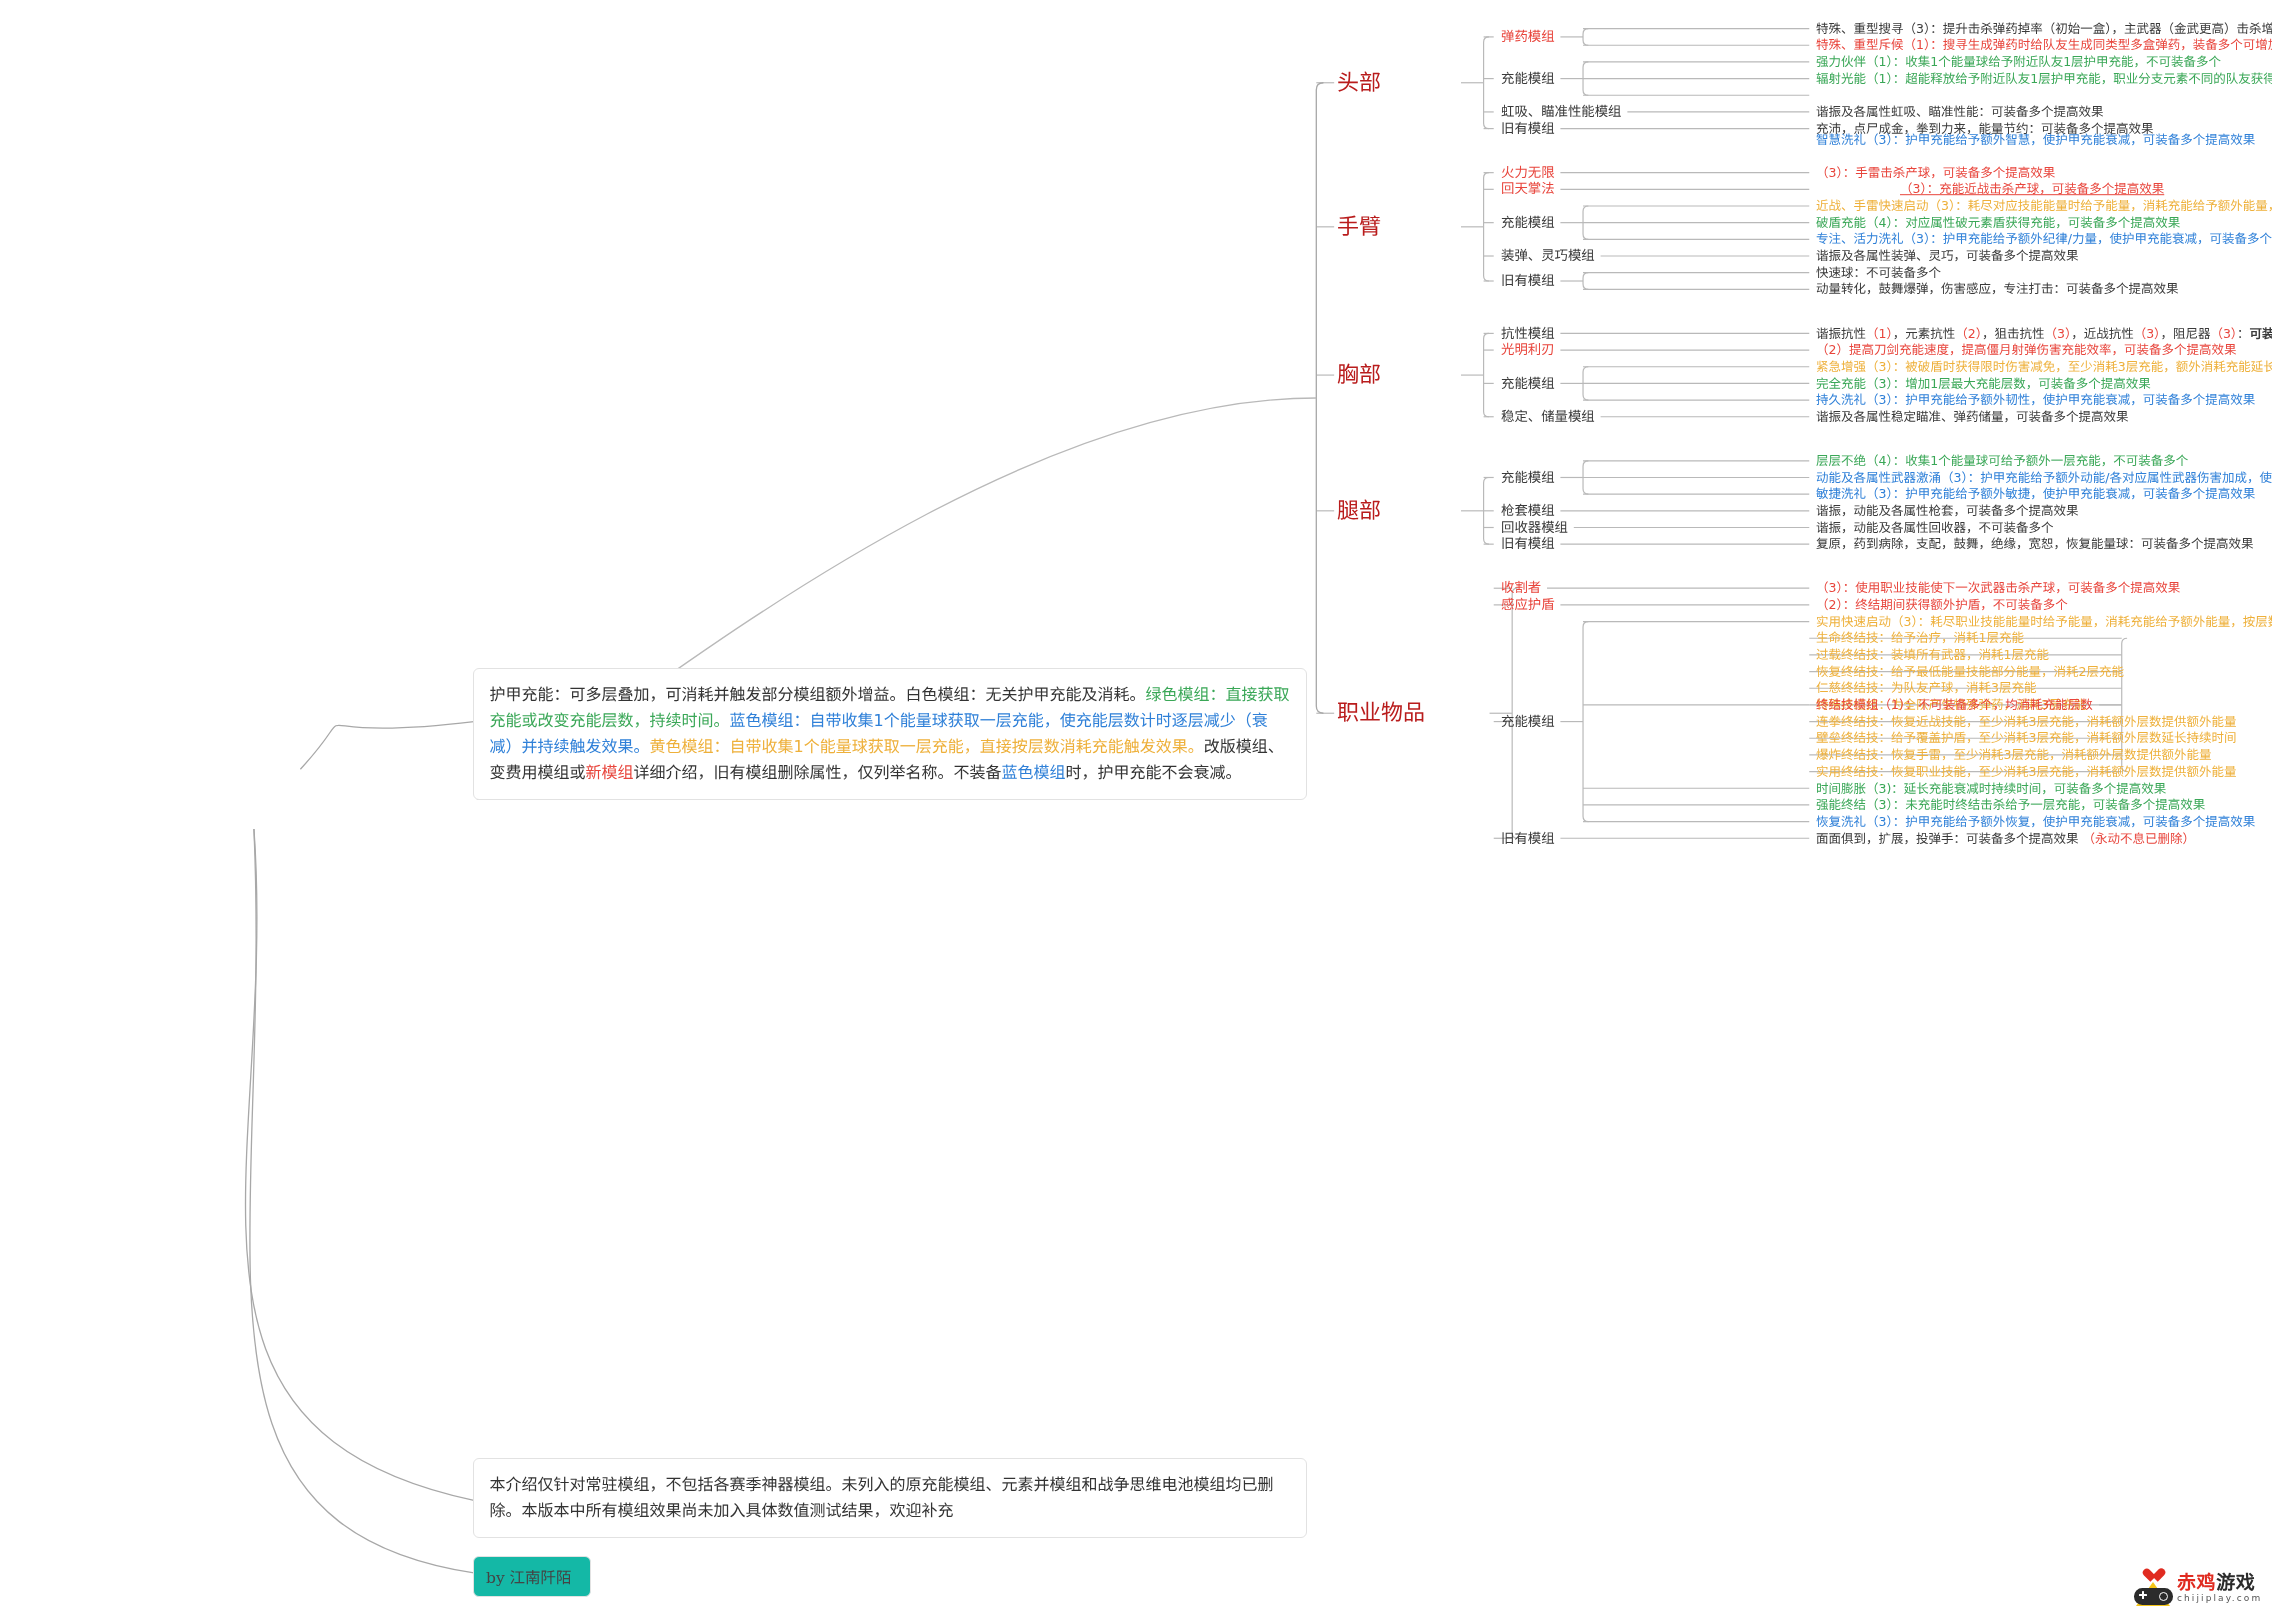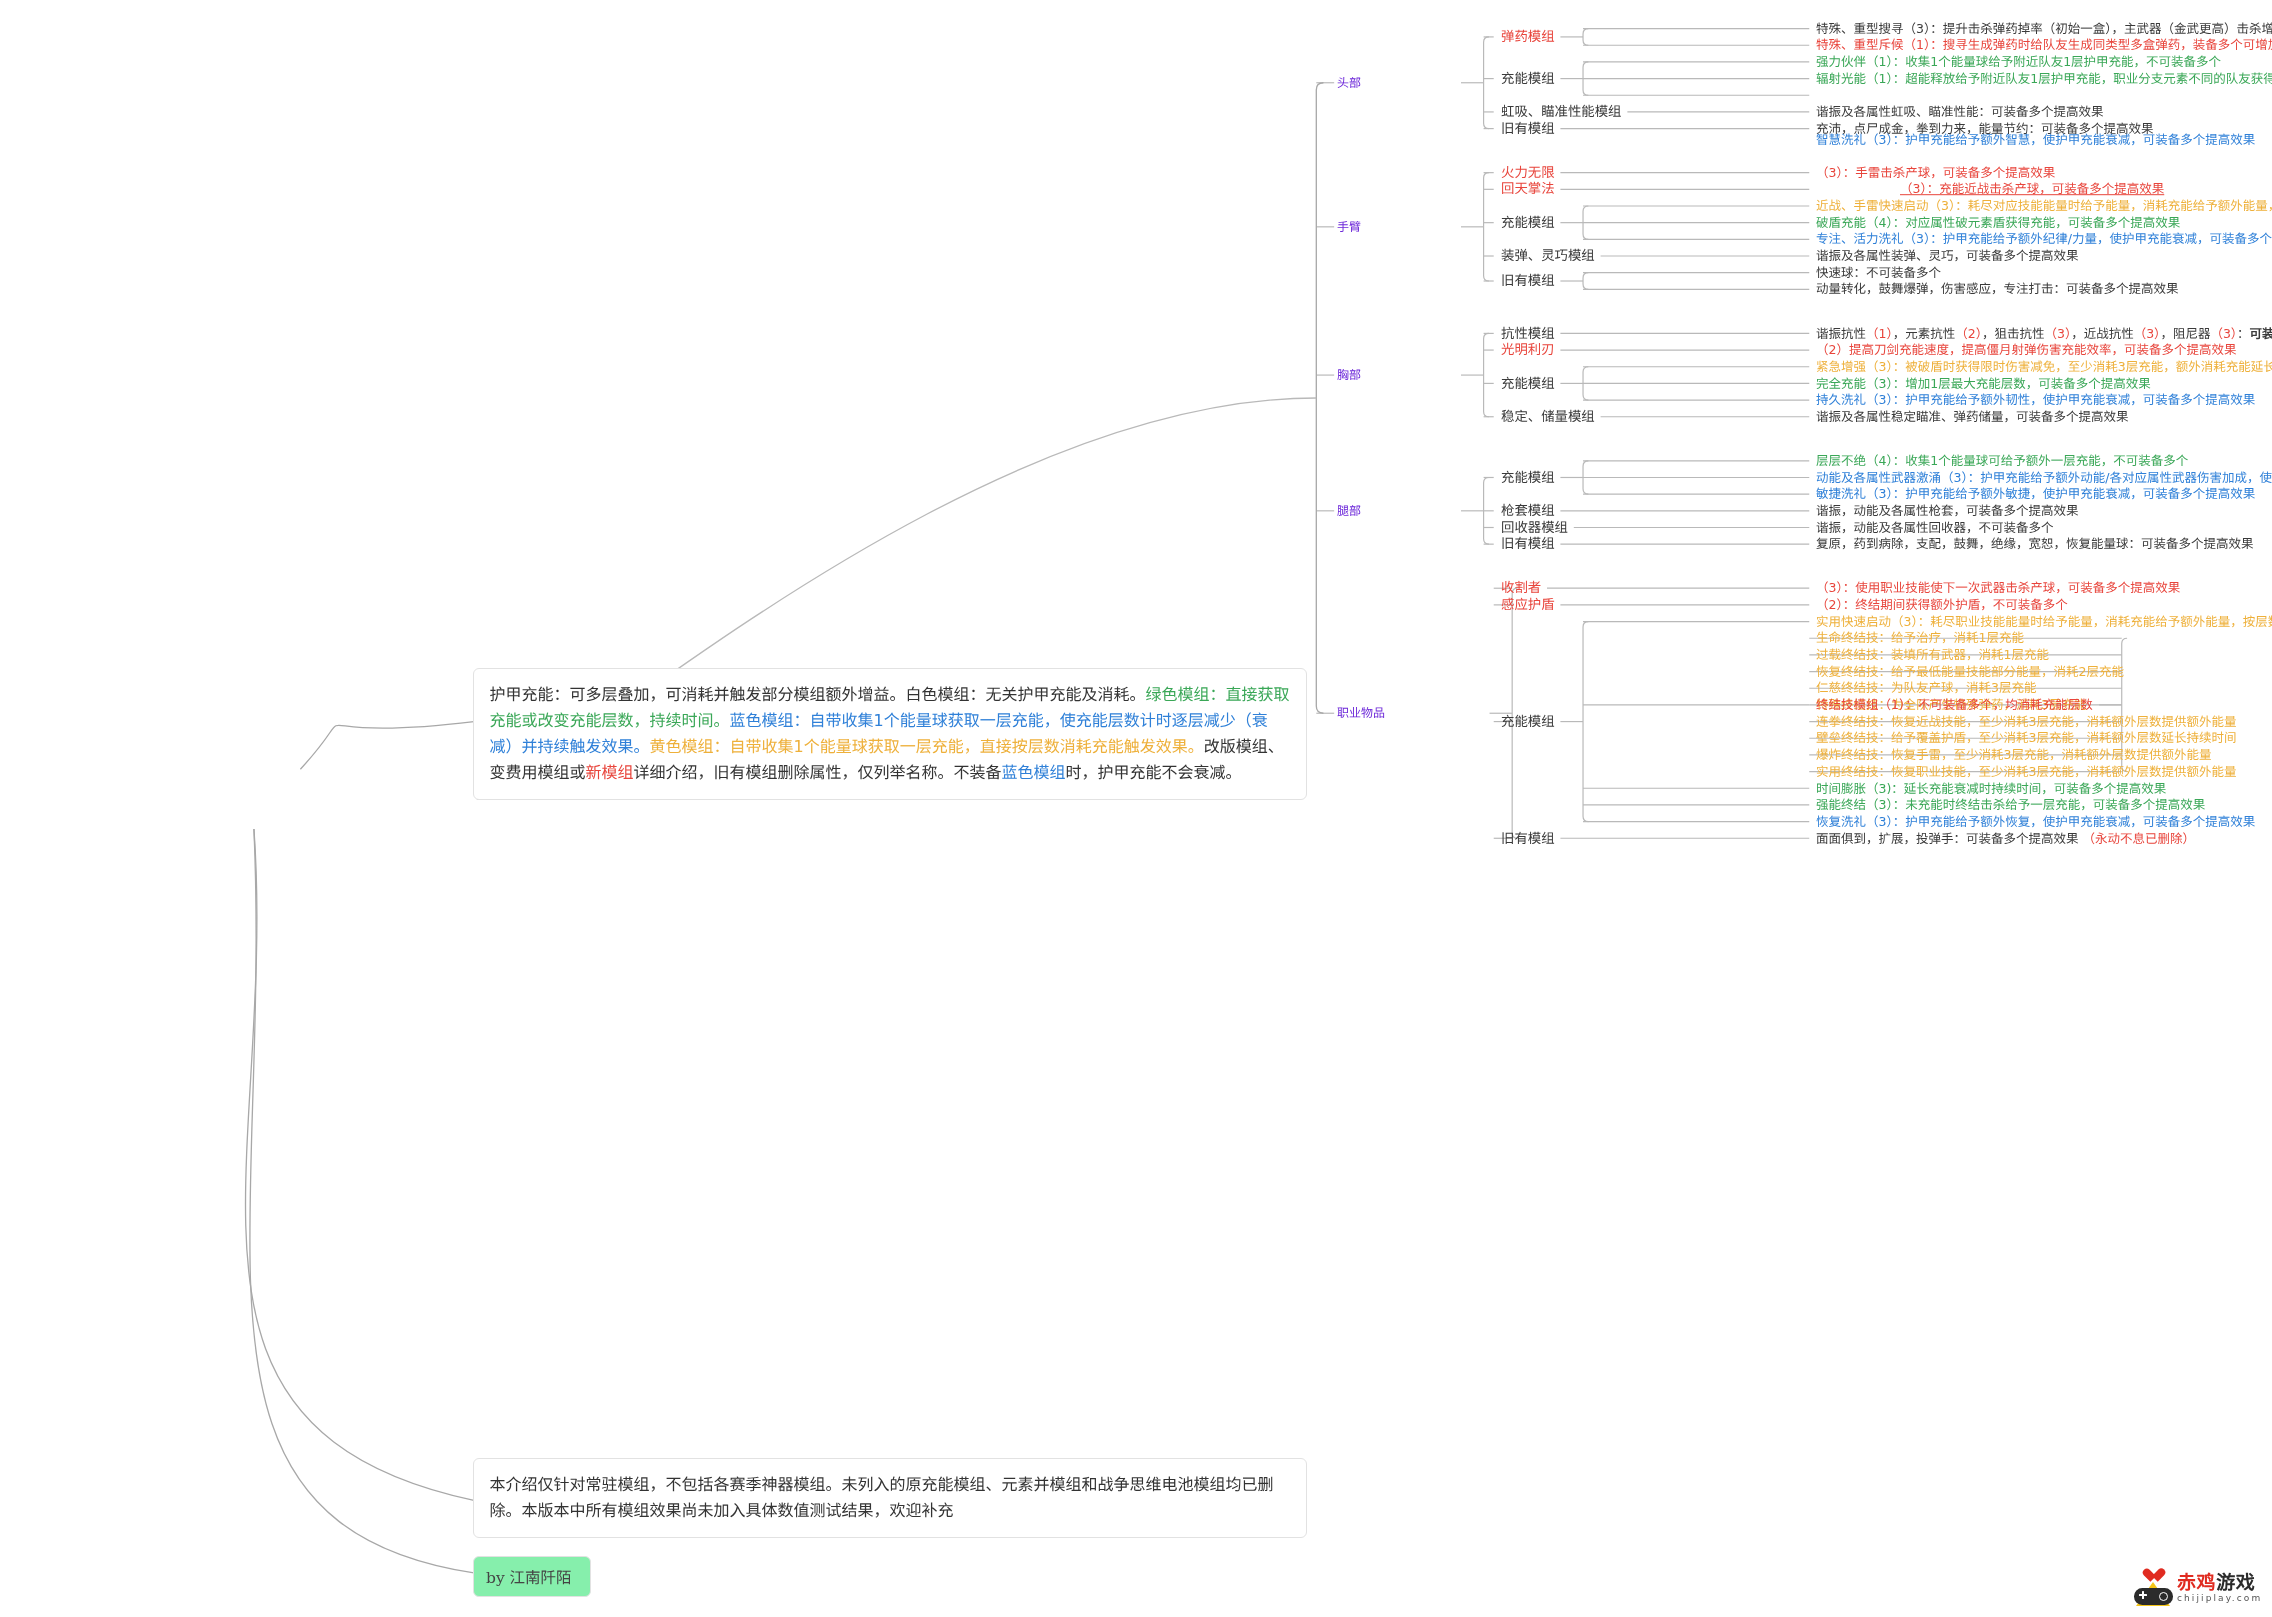--- a/index.html
+++ b/index.html
@@ -37,37 +37,37 @@
     padding:13px 15.5px;
     font-size:16px;
     line-height:1.62;
     color:#333;
     box-sizing:border-box;
   }
   .sig-box{
     position:absolute;
     border:1.2px solid #e2e2e2;
     border-radius:6px;
-    background:#86efac;
+    background:#14b8a6;
     padding:8.3px 12px;
     font-size:15.5px;
     color:#444;
     box-sizing:border-box;
     font-family:"DejaVu Serif","Liberation Serif",serif;
   }
 
   
   .node{
     position:absolute;
     font-size:13.7px;
     line-height:1.25;
     white-space:nowrap;
     transform:translateY(-50%);
   }
-  .node.l1{font-size:12px; color:#6d28d9;}
+  .node.l1{font-size:22px; color:#b91c1c;}
   .node.l3{font-size:13.4px;}
   .node.l4{font-size:12.5px;}
   .c-red{color:#e8453c;}
   .c-green{color:#3aa757;}
   .c-blue{color:#2f80d8;}
   .c-orange{color:#eeb03a;}
   .c-black{color:#3a3a3a;}
 
   .inl-red{color:#e8453c;}
   .inl-green{color:#3aa757;}

